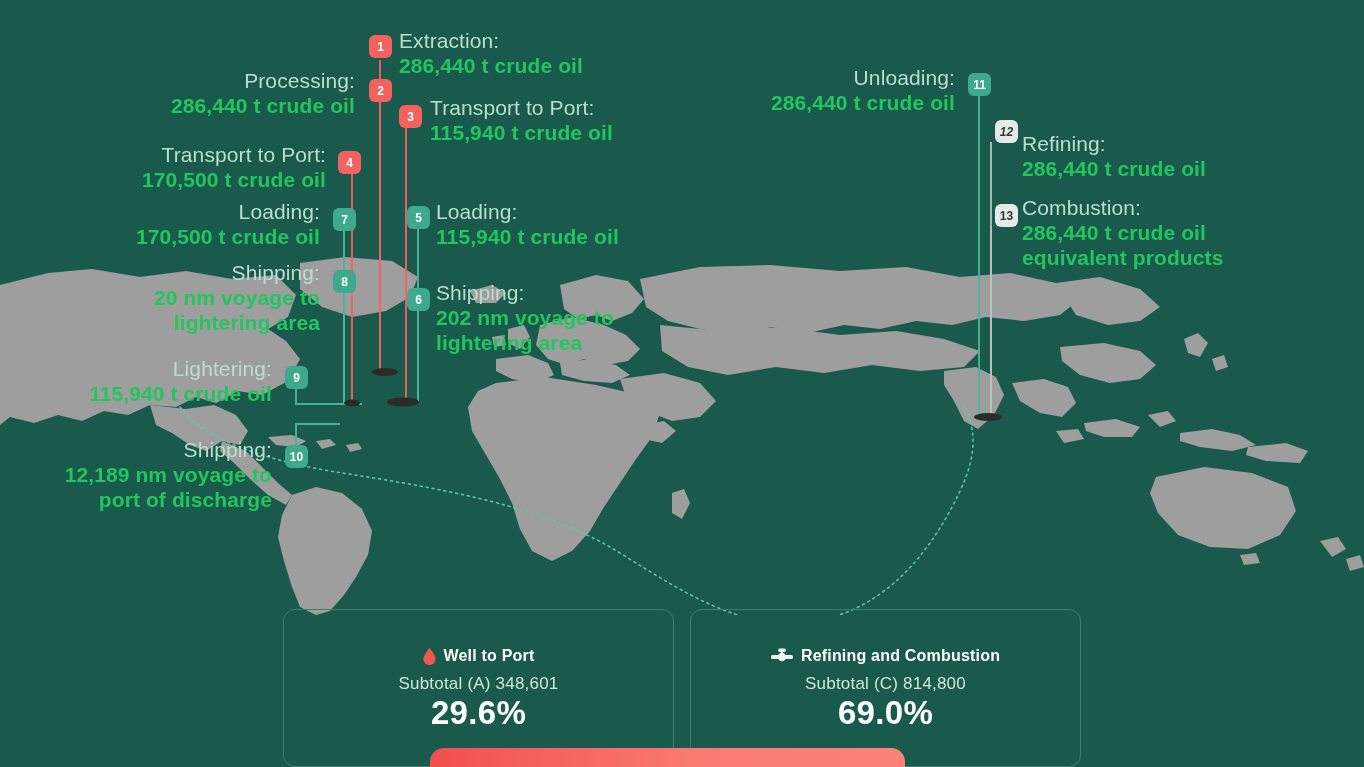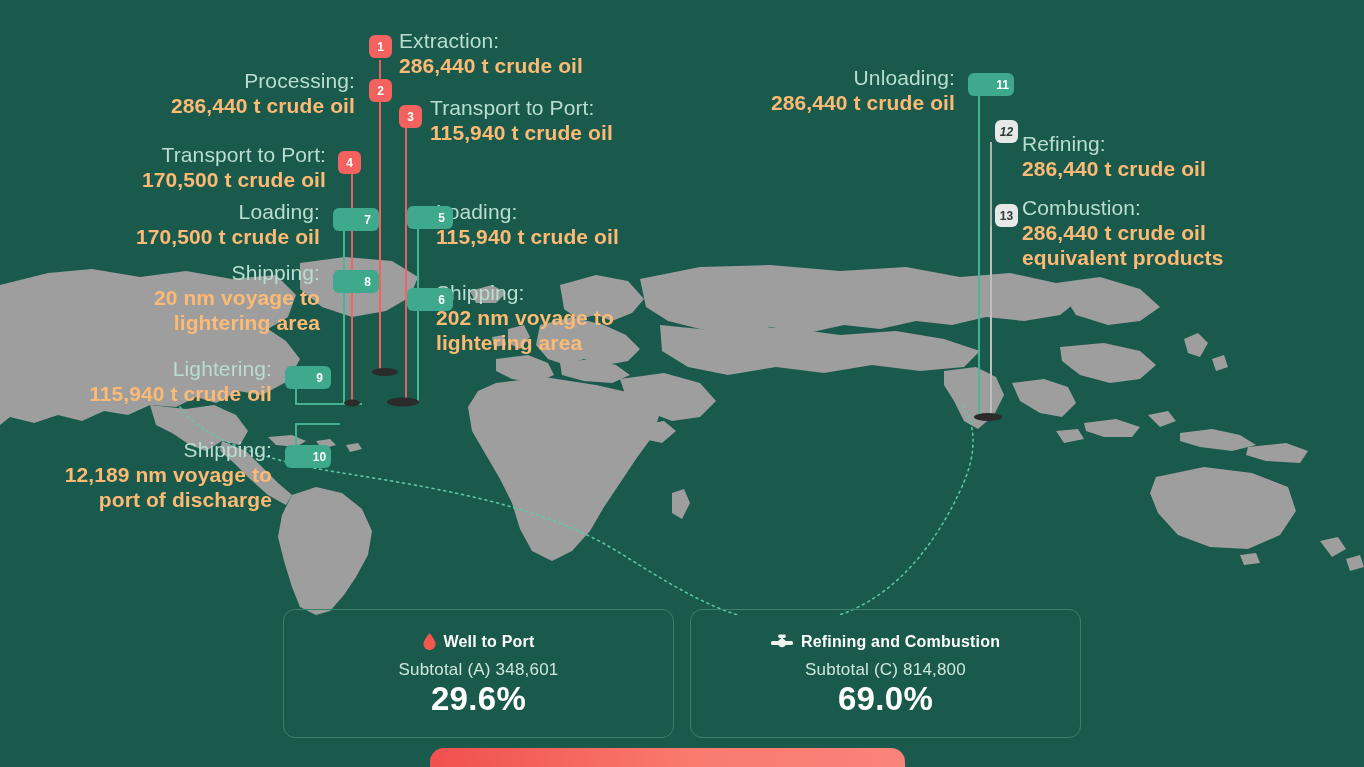--- a/index.html
+++ b/index.html
@@ -25,39 +25,39 @@
   .port-dot{fill:#2b2b2b;}
 
   
   .label{position:absolute;}
   .label .ttl{
     display:block;font-size:21px;line-height:25px;font-weight:400;
     color:#b9ddd0;letter-spacing:.1px;white-space:pre;
   }
   .label .val{
     display:block;font-size:21px;line-height:25px;font-weight:700;
-    color:#fdba74;letter-spacing:.1px;white-space:pre;
+    color:#22c55e;letter-spacing:.1px;white-space:pre;
   }
   .label.right .ttl,.label.right .val{text-align:right;}
   .label.left  .ttl,.label.left  .val{text-align:left;}
 
   
   .badge{
     position:absolute;width:23px;height:23px;border-radius:6px;
     display:flex;align-items:center;justify-content:center;
     font-size:12px;font-weight:700;line-height:1;
     color:#ffffff;
   }
   .badge.red{background:#f4625f;}
-  .badge.teal{background:#3ea98d;padding-left:23px;}
+  .badge.teal{background:#3ea98d;}
   .badge.grey{background:#e6e9e7;color:#2e3a36;}
 
   
   #cards{
-    position:absolute;left:283px;top:609px;width:798px;height:129px;
+    position:absolute;left:283px;top:609px;width:798px;height:158px;
     display:flex;gap:16px;
   }
   .card{
     flex:1;border:1.5px solid #3c7f6d;border-radius:12px;
     display:flex;flex-direction:column;align-items:center;justify-content:center;
     padding-top:2px;box-sizing:border-box;
   }
   .card-head{display:flex;align-items:center;gap:8px;margin-bottom:9px;}
   .card-head .ic{display:flex;align-items:center;}
   .card-title{font-size:16px;font-weight:700;color:#ffffff;letter-spacing:.2px;}

